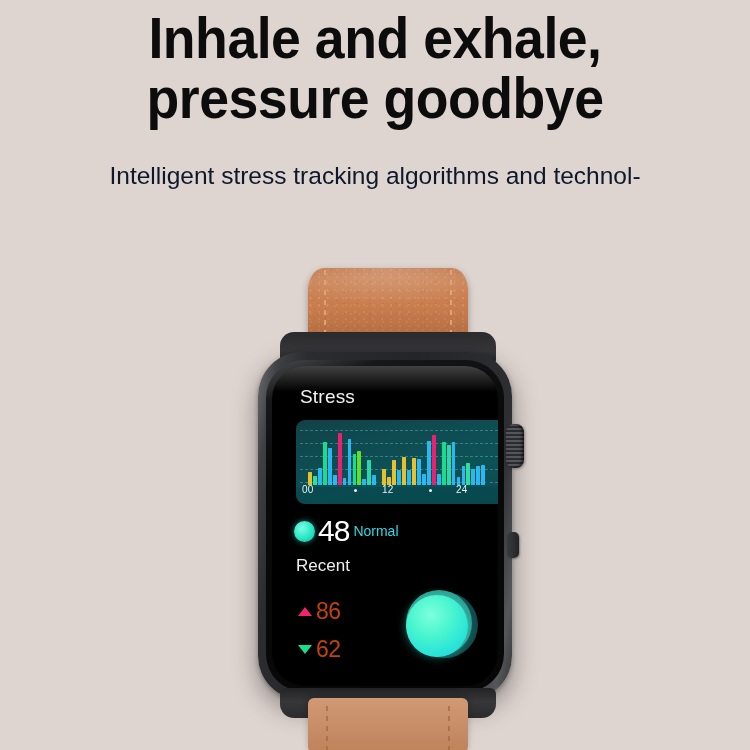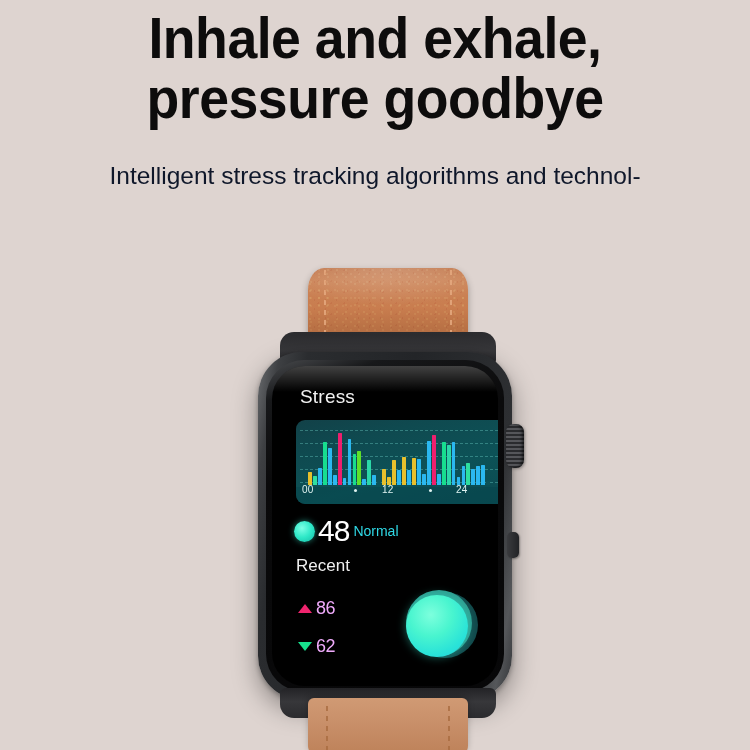--- a/index.html
+++ b/index.html
@@ -199,21 +199,21 @@
   .recent-title{
     position:absolute;left:24px;top:190px;font-size:17px;color:#efefef;
   }
 
   .rec{position:absolute;left:26px;display:flex;align-items:center;}
   .rec.r1{top:232px;}
   .rec.r2{top:270px;}
   .tri{width:0;height:0;margin-right:4px;}
   .tri.up{border-left:7px solid transparent;border-right:7px solid transparent;border-bottom:9px solid #f0246e;}
   .tri.down{border-left:7px solid transparent;border-right:7px solid transparent;border-top:9px solid #17e08c;}
-  .rec-num{font-size:18px;color:#f0abfc;letter-spacing:-.5px;}
+  .rec-num{font-size:23px;color:#c2410c;letter-spacing:-.5px;}
 
   .big-circle{
     position:absolute;left:134px;top:224px;width:72px;height:72px;
   }
   .bc3{
     position:absolute;right:0;top:2px;width:66px;height:66px;border-radius:50%;
     background:#12494b;
   }
   .bc2{
     position:absolute;right:6px;top:0;width:66px;height:66px;border-radius:50%;

